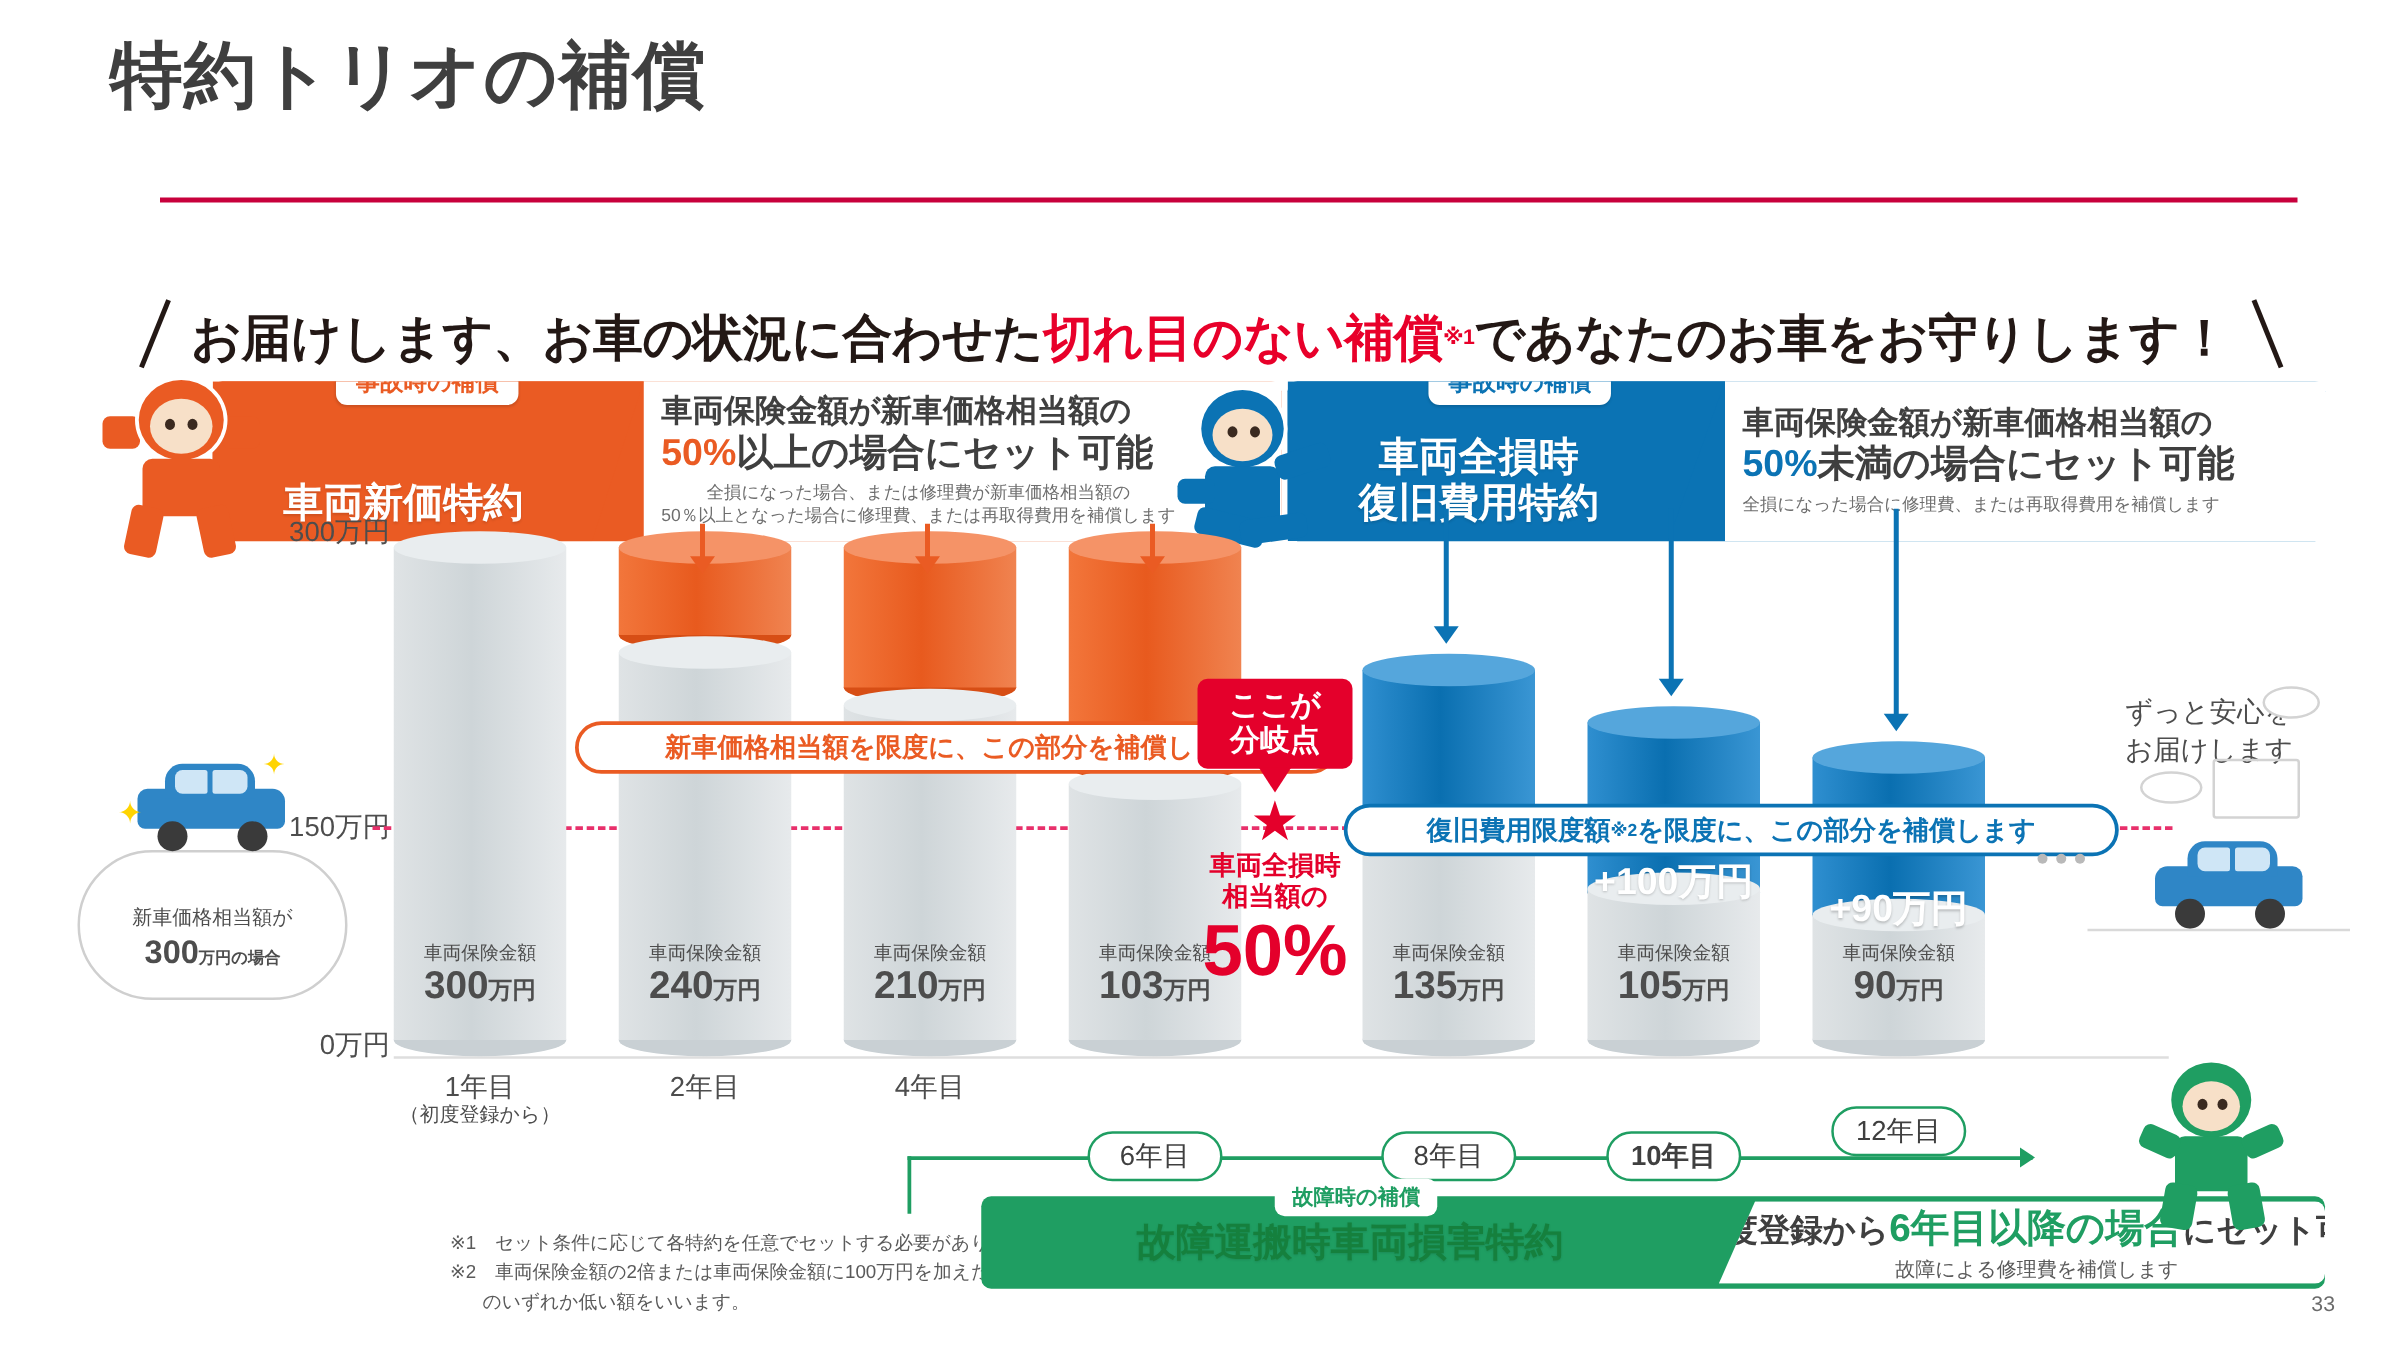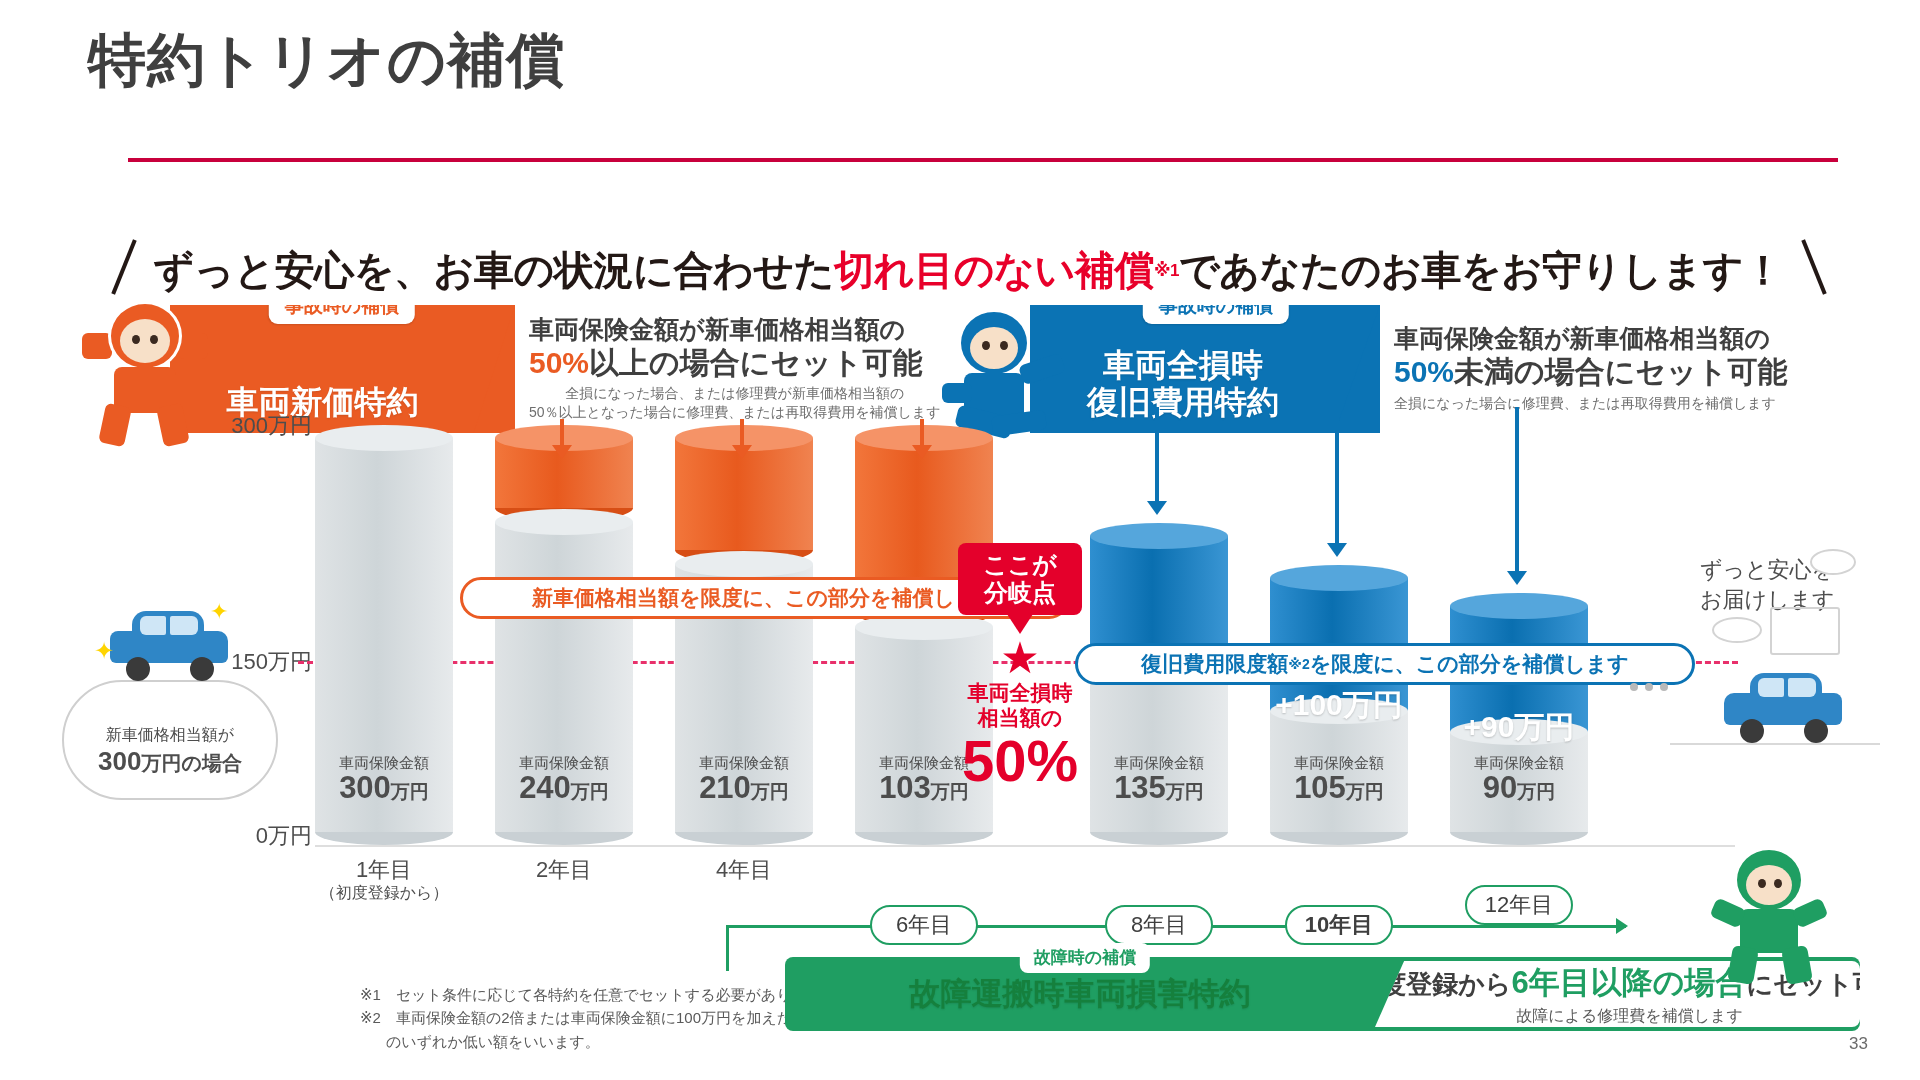--- a/index.html
+++ b/index.html
@@ -237,21 +237,21 @@
     color: #e4002b; font-size: 58px; font-weight: bold; line-height: 1; margin-top: 2px;
   }
 
   
   #car-bubble {
     position: absolute; left: 0; top: 300px; width: 200px;
     text-align: center; color: #4d4d4d;
   }
   #car-bubble .cb-t { font-size: 16px; line-height: 1.3; }
   #car-bubble .cb-v { font-size: 26px; font-weight: bold; }
-  #car-bubble .cb-v .unit { font-size: 20px; font-family: Liberation Serif, serif; }
+  #car-bubble .cb-v .unit { font-size: 13px; font-family: Liberation Serif, serif; }
   #bubble-ring {
     position: absolute; left: -8px; top: 255px; width: 216px; height: 120px;
     border: 2px solid #cfcfcf; border-radius: 60px;
   }
 
   
   #right-msg {
     position: absolute; left: 1630px; top: 130px; width: 180px;
     font-size: 22px; color: #4d4d4d; line-height: 1.35;
   }
@@ -320,21 +320,21 @@
 </head>
 <body>
 
 <div id="slide-title">特約トリオの補償</div>
 <div id="title-rule"></div>
 <div id="page-number">33</div>
 
 <div class="slash left"></div>
 <div class="slash right"></div>
 <div id="headline">
-  <span>ずっと安心を、お車の状況に合わせた</span>
+  <span>お届けします、お車の状況に合わせた</span>
   <span class="hl-em">切れ目のない補償</span>
   <span class="hl-note">※1</span>
   <span>であなたのお車をお守りします！</span>
 </div>
 
 <div id="info">
 
   <div class="prod-banner" id="banner-orange">
     <div class="bwrap"></div>
     <div class="prod-left">

